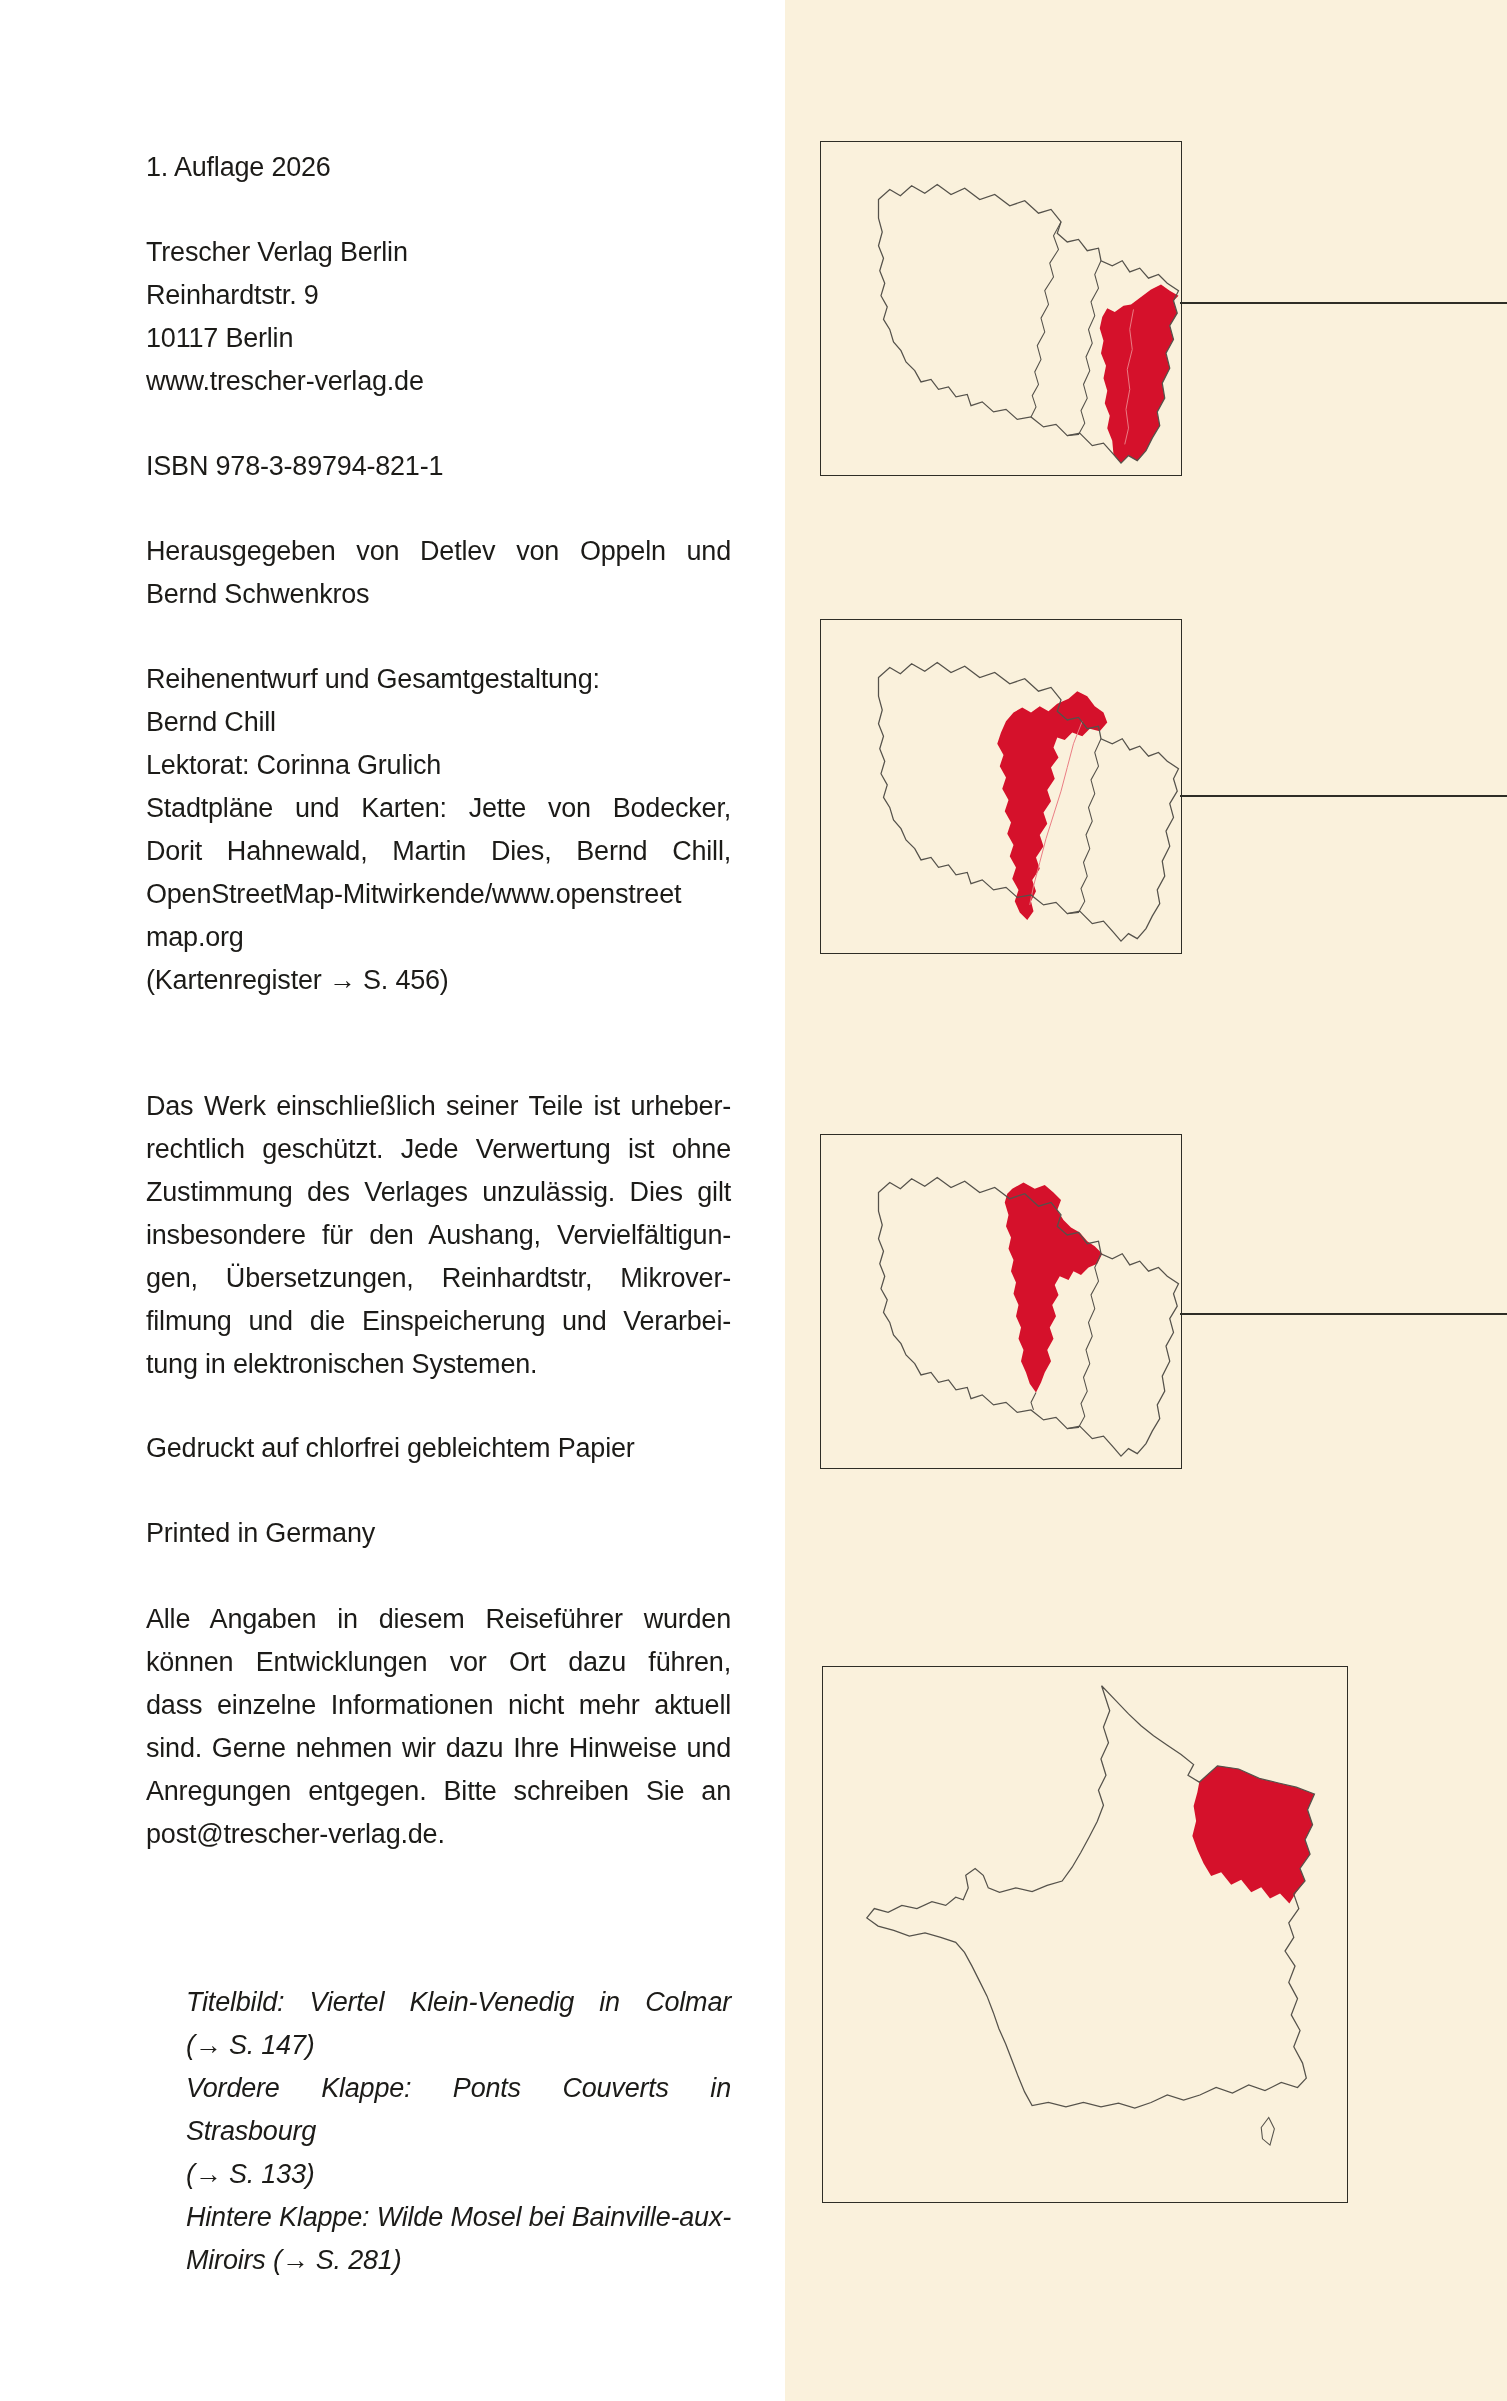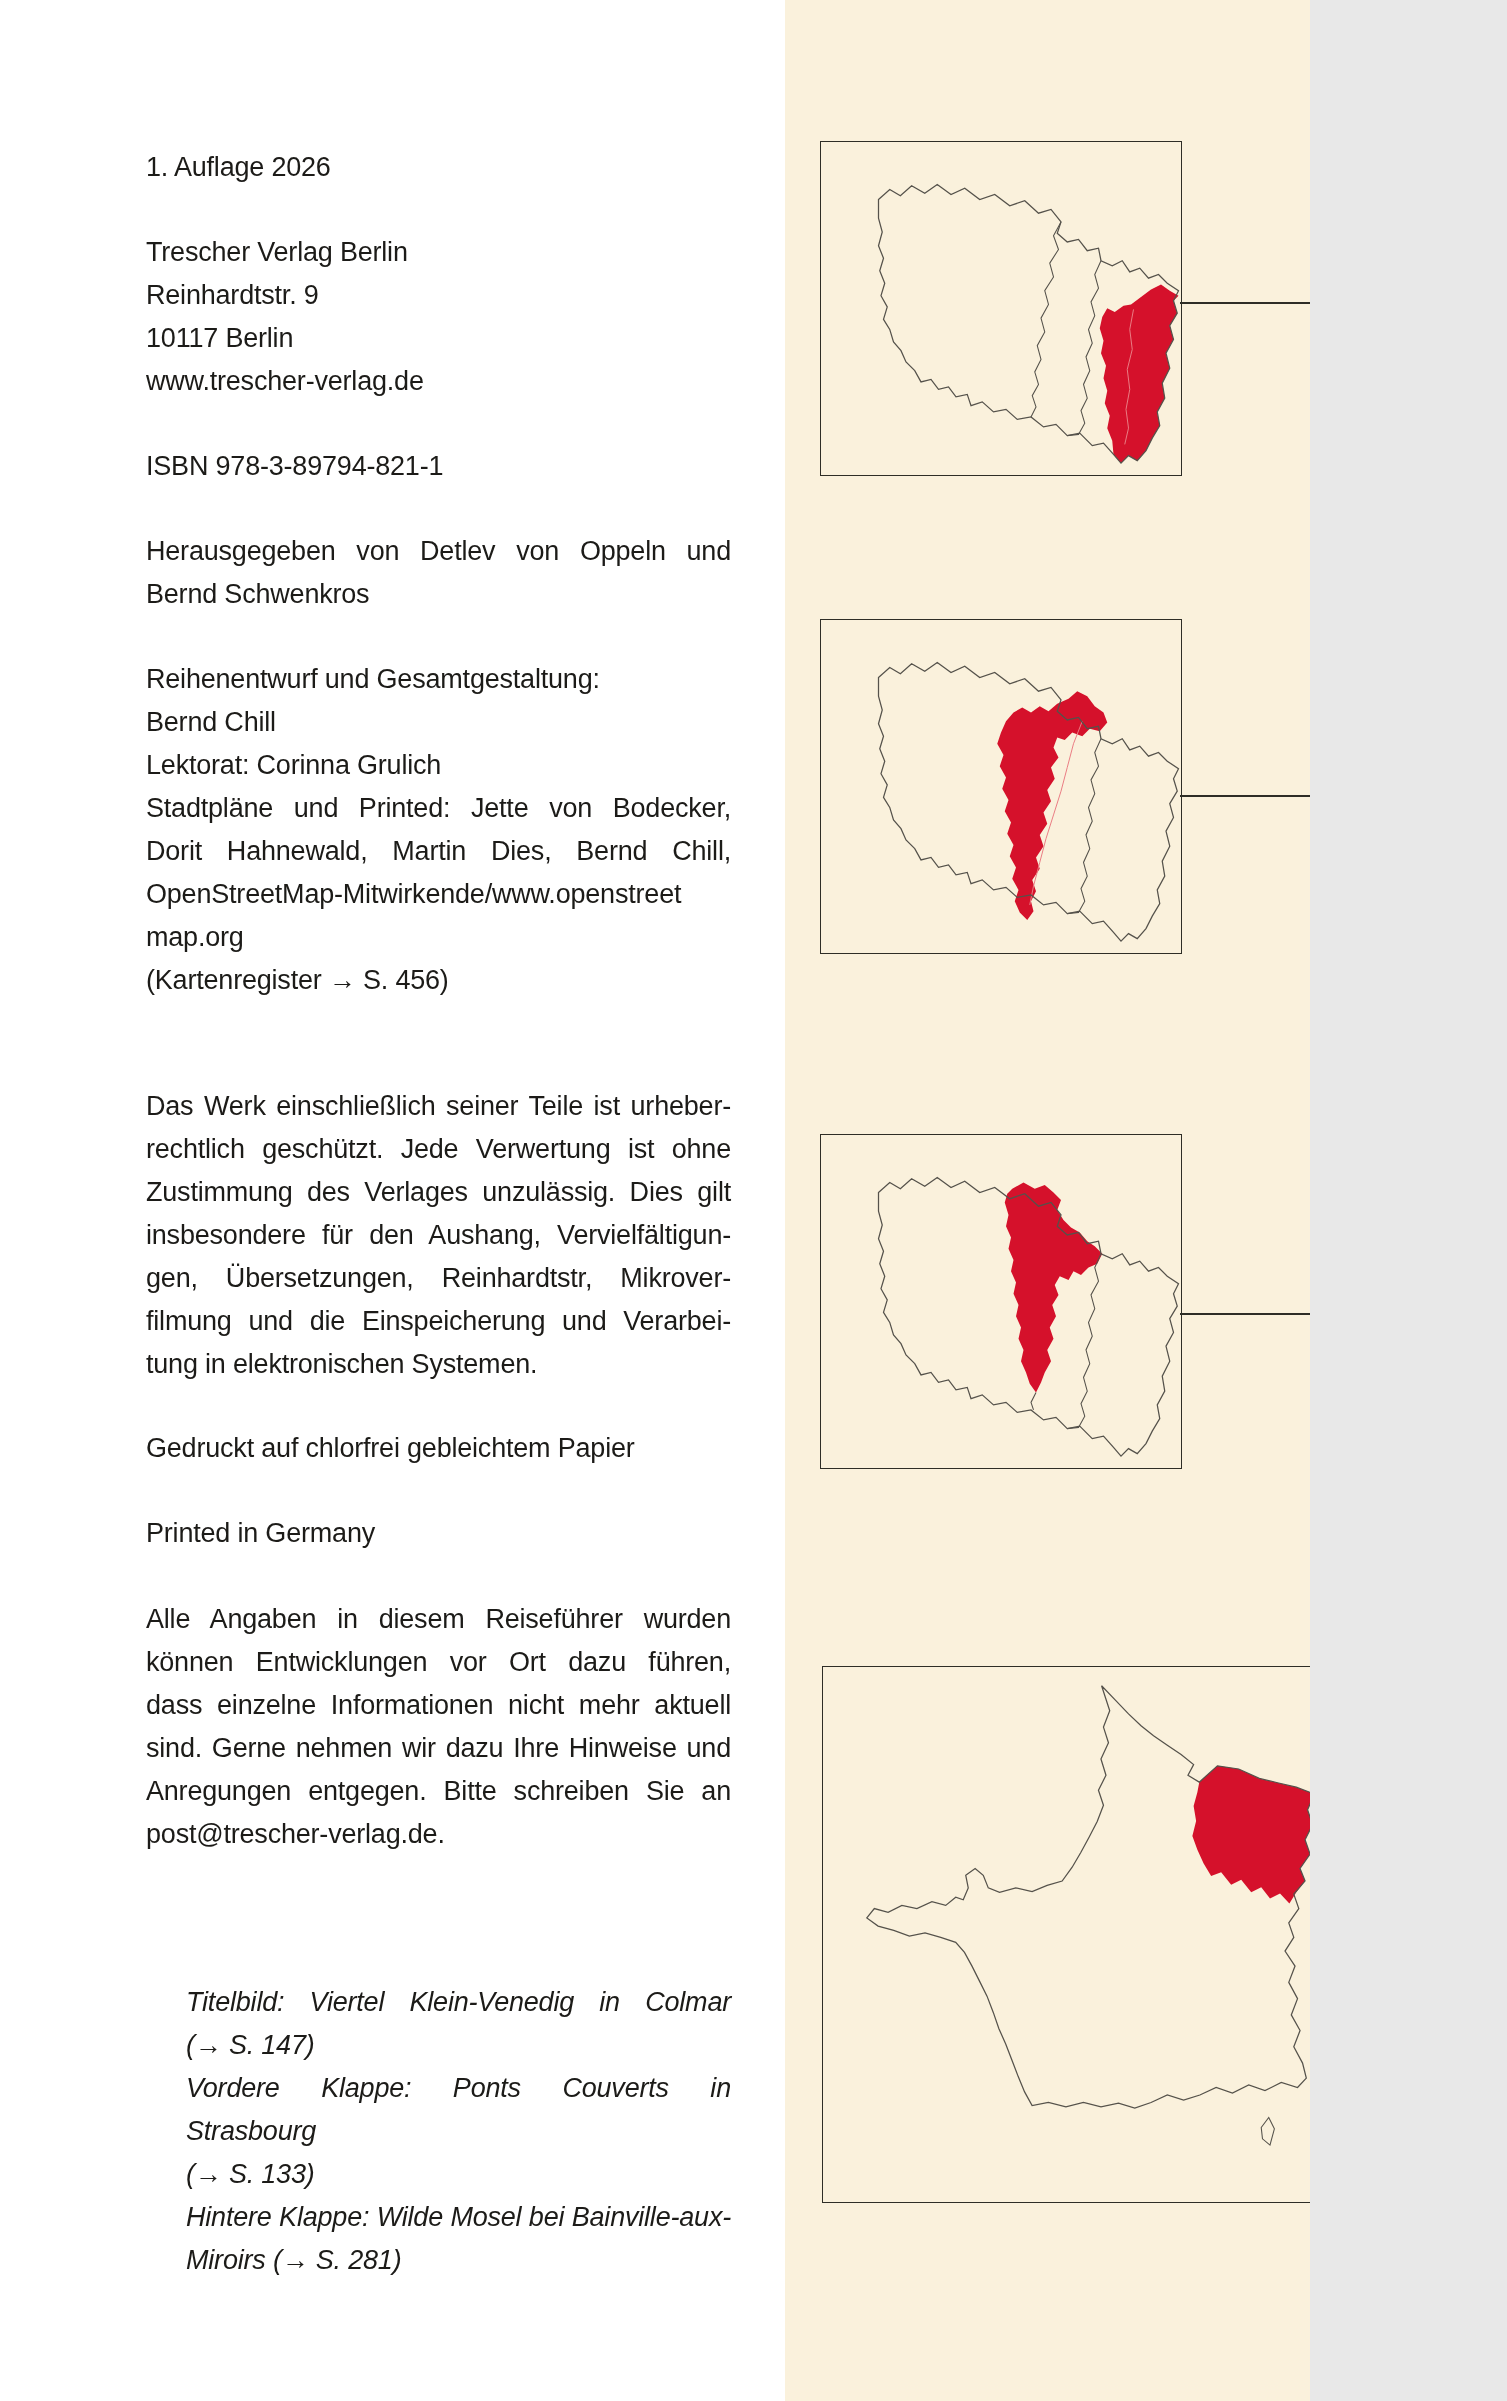--- a/index.html
+++ b/index.html
@@ -1,18 +1,18 @@
 <!DOCTYPE html>
 <html style="font-size:10px"><head>
 <meta charset="utf-8">
 <style>
   html,body{margin:0;padding:0;background:#e8e8e8;}
   .page{
     position:relative;
-    width:1310px;height:2401px;
+    width:1507px;height:2401px;
     background:#ffffff;
     overflow:hidden;
     font-family:"Liberation Sans", sans-serif;
     color:#1c1b18;
   }
   .cream-panel{
     position:absolute;left:785px;top:0;width:722px;height:2401px;
     background:#faf1dc;
   }
   .textcol{position:absolute;left:146px;top:0;width:585px;}
@@ -64,21 +64,21 @@
 
     <div class="para" style="top:530px">
       <div class="tline just">Herausgegeben von Detlev von Oppeln und</div>
       <div class="tline">Bernd Schwenkros</div>
     </div>
 
     <div class="para" style="top:658px">
       <div class="tline">Reihenentwurf und Gesamtgestaltung:</div>
       <div class="tline">Bernd Chill</div>
       <div class="tline">Lektorat: Corinna Grulich</div>
-      <div class="tline just">Stadtpläne und Printed: Jette von Bodecker,</div>
+      <div class="tline just">Stadtpläne und Karten: Jette von Bodecker,</div>
       <div class="tline just">Dorit Hahnewald, Martin Dies, Bernd Chill,</div>
       <div class="tline">OpenStreetMap-Mitwirkende/www.openstreet</div>
       <div class="tline">map.org</div>
       <div class="tline">(Kartenregister → S. 456)</div>
     </div>
 
     <div class="para" style="top:1085px">
       <div class="tline just">Das Werk einschließlich seiner Teile ist urheber-</div>
       <div class="tline just">rechtlich geschützt. Jede Verwertung ist ohne</div>
       <div class="tline just">Zustimmung des Verlages unzulässig. Dies gilt</div>

